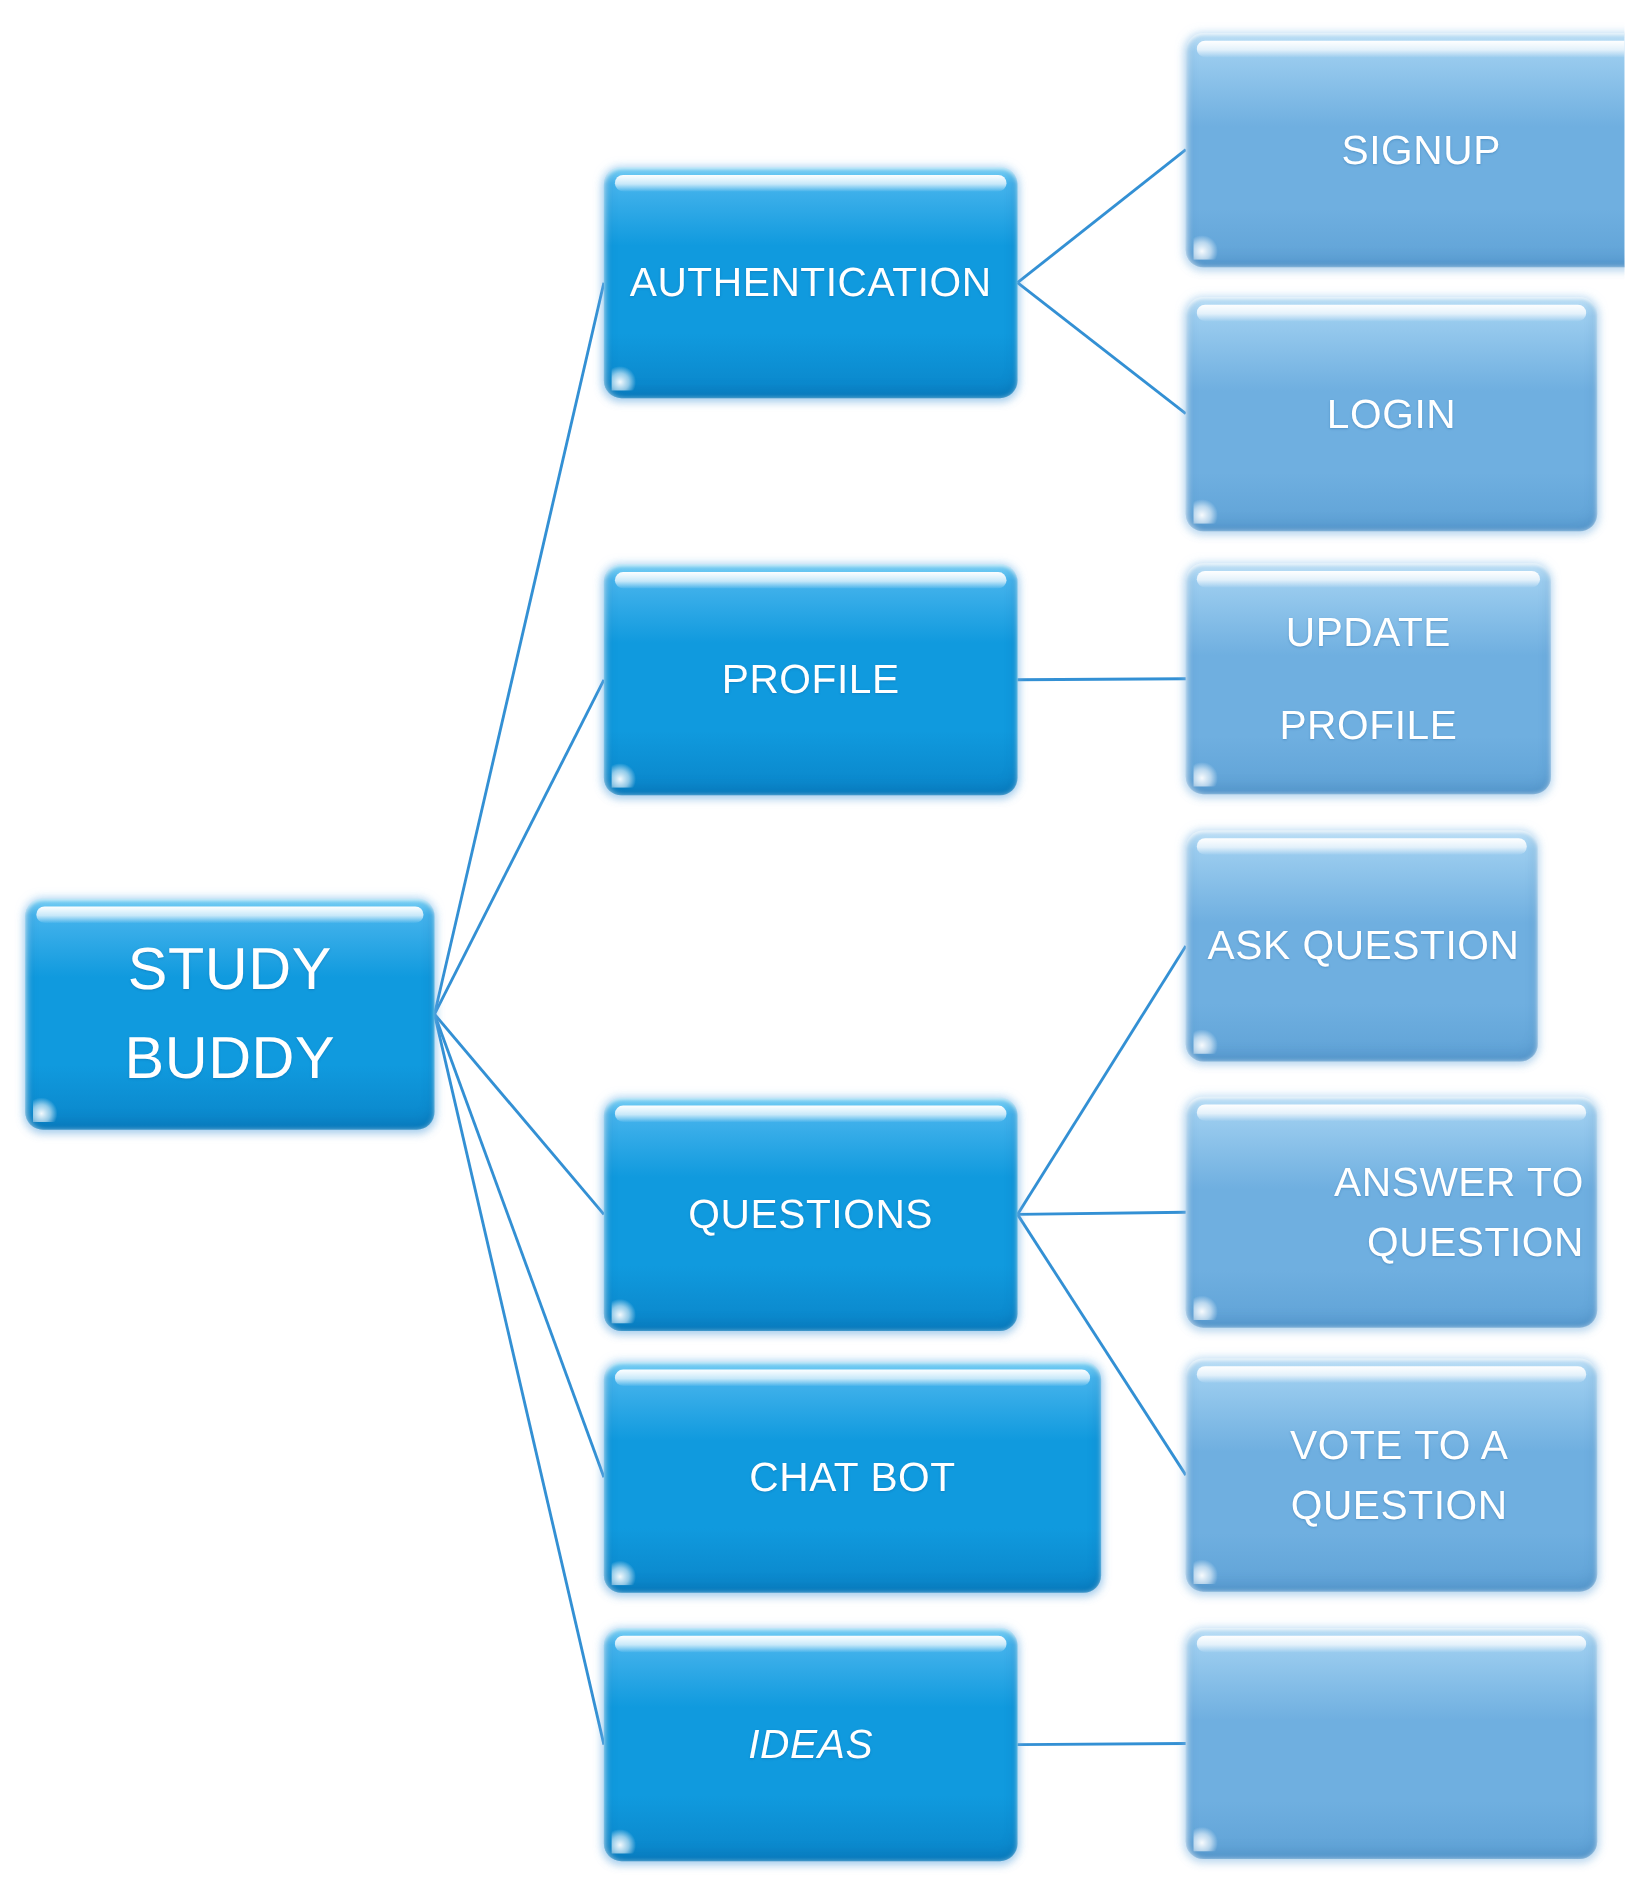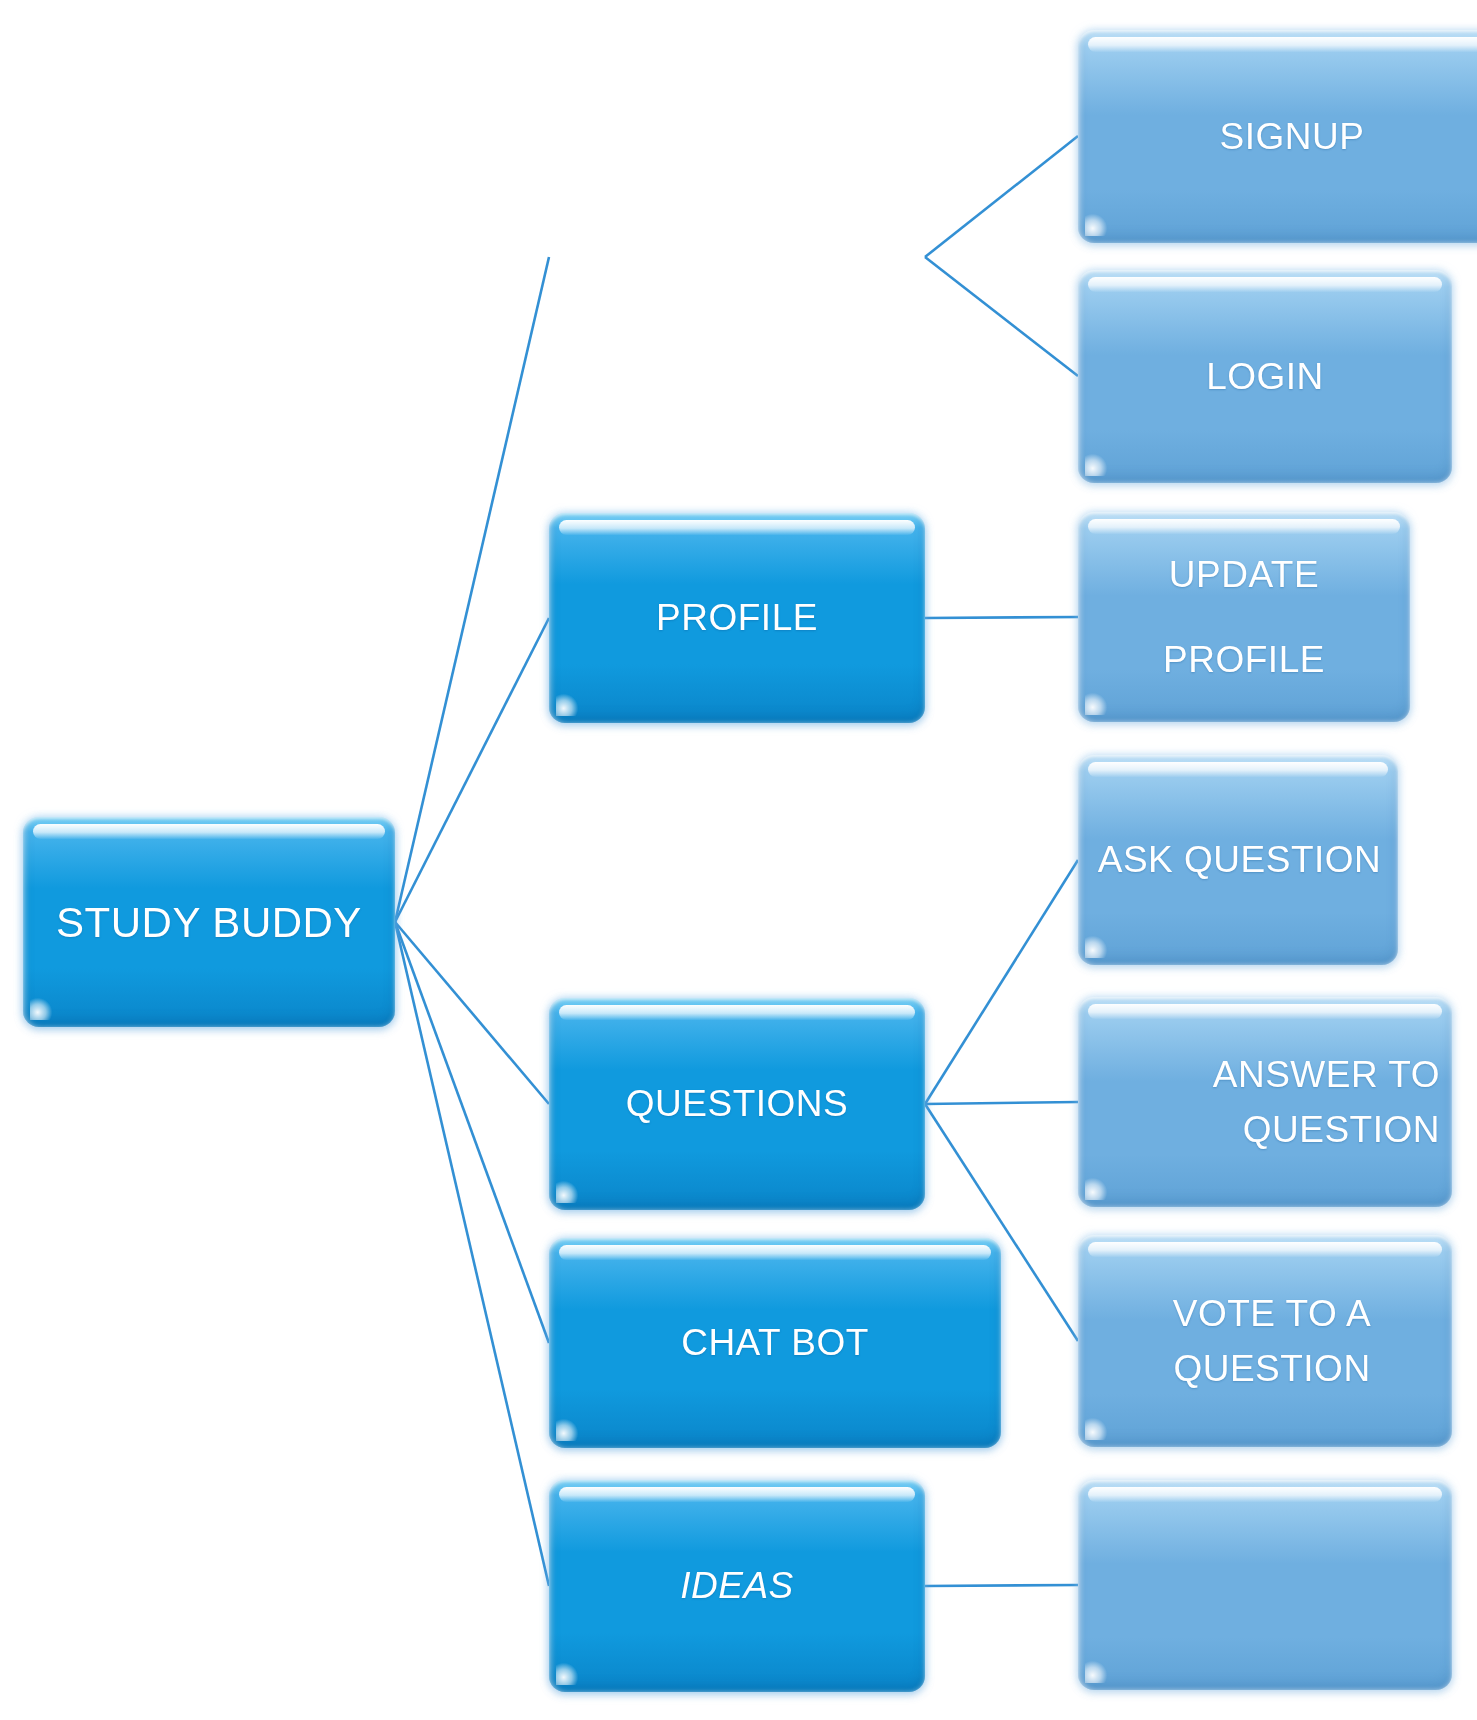--- a/index.html
+++ b/index.html
@@ -99,21 +99,21 @@
   }
   .label {
     display: block;
     white-space: pre-line;
     font-size: 37px;
     line-height: 1.5;
     letter-spacing: 0.5px;
     text-shadow: 0 1px 2px rgba(10, 80, 140, 0.30);
   }
   .node.root .label {
-    font-size: 42px;
+    font-size: 54px;
   }
   .node.two-para .label {
     line-height: 2.3;
   }
 </style>
 </head>
 <body>
 
 <div class="canvas">
 
@@ -129,20 +129,23 @@
     <line class="edge" x1="925" y1="1104" x2="1078" y2="860"></line>
     <line class="edge" x1="925" y1="1104" x2="1078" y2="1102"></line>
     <line class="edge" x1="925" y1="1104" x2="1078" y2="1341"></line>
     <line class="edge" x1="925" y1="1586" x2="1078" y2="1585"></line>
   </svg>
 
   <div class="node primary root" style="left:23px; top:817px; width:372px; height:210px;">
     <span class="label">STUDY BUDDY</span>
   </div>
 
+  <div class="node primary" style="left:549px; top:152px; width:376px; height:210px;">
+    <span class="label">AUTHENTICATION</span>
+  </div>
 
   <div class="node primary" style="left:549px; top:513px; width:376px; height:210px;">
     <span class="label">PROFILE</span>
   </div>
 
   <div class="node primary" style="left:549px; top:998px; width:376px; height:212px;">
     <span class="label">QUESTIONS</span>
   </div>
 
   <div class="node primary" style="left:549px; top:1238px; width:452px; height:210px;">

